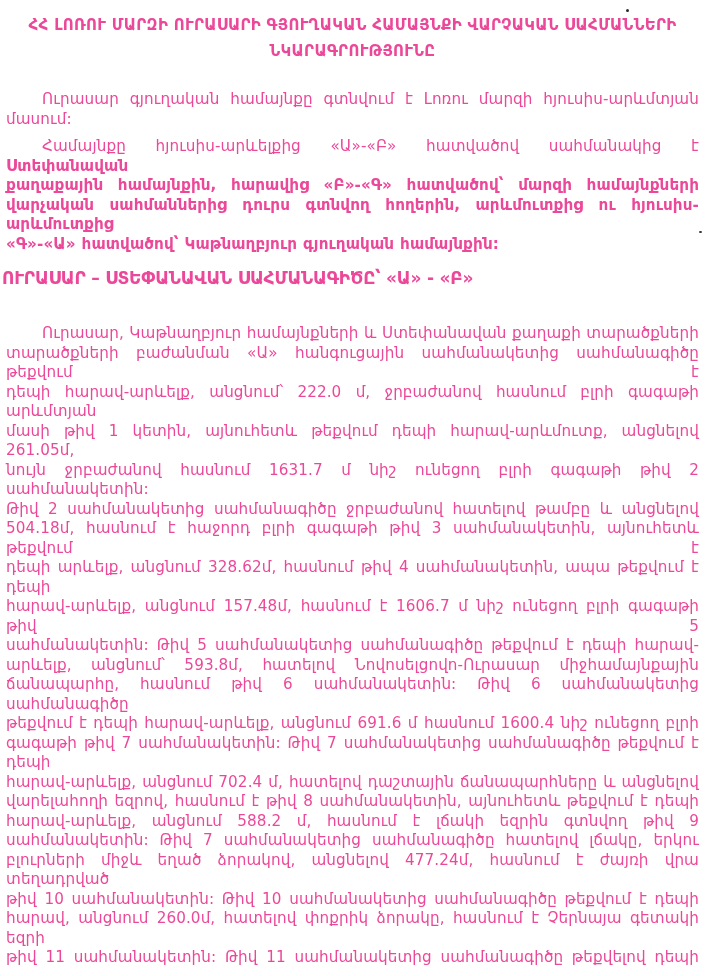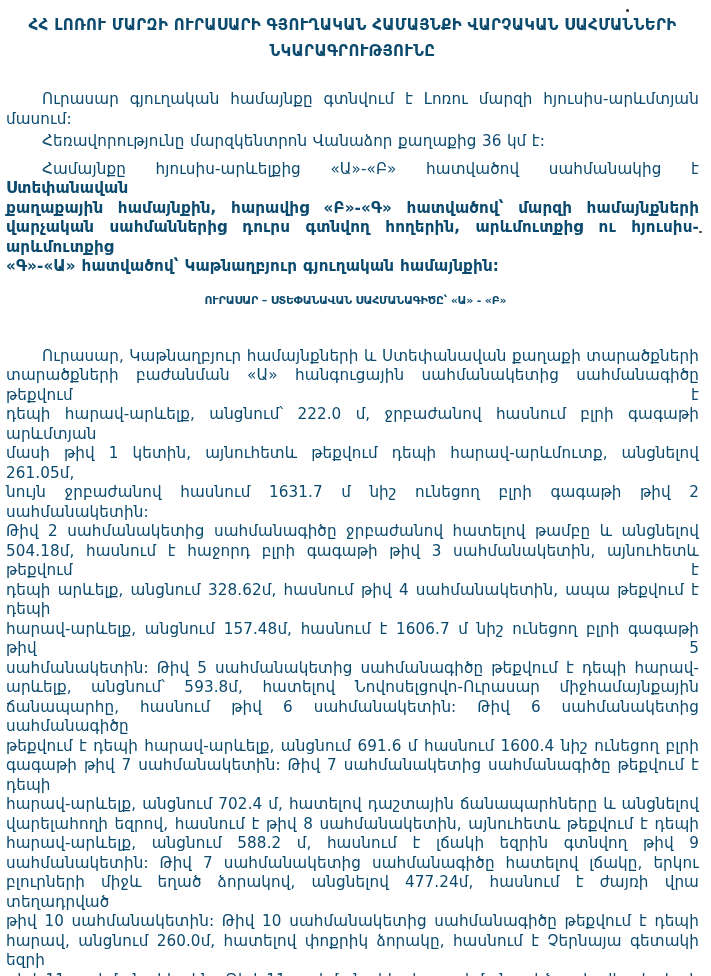--- a/index.html
+++ b/index.html
@@ -1,41 +1,41 @@
 <!DOCTYPE html>
 <html><head>
 <meta charset="utf-8">
 <style>
   html, body { margin: 0; padding: 0; background: #ffffff; }
   .page {
     position: relative;
     width: 711px;
     height: 976px;
     background: #ffffff;
-    color: #0c4a6e;
+    color: #ec4899;
     font-family: "DejaVu Sans", sans-serif;
     font-size: 15.2px;
     box-sizing: border-box;
     padding: 0 12px 0 6px;
     overflow: hidden;
   }
   .block { margin: 0; }
   .title .line {
     font-weight: 700;
     text-align: center;
     line-height: 26px;
     font-size: 15px;
     letter-spacing: 0.3px;
     white-space: nowrap;
   }
   .heading .line {
     font-weight: 700;
-    text-align: center;
+    text-align: left;
     line-height: 22px;
-    font-size: 11px;
+    font-size: 17px;
     letter-spacing: -0.2px;
     white-space: nowrap;
     margin-left: -4px;
     margin-right: -10px;
   }
   .paragraph .line {
     line-height: 19.5px;
     letter-spacing: 0.1px;
     word-spacing: 0.5px;
   }
@@ -63,23 +63,20 @@
 <div class="page">
   <div id="doc">
       <div class="block title" style="margin-top: 12px;">
         <div class="line"><span>ՀՀ ԼՈՌՈՒ ՄԱՐԶԻ ՈՒՐԱՍԱՐԻ ԳՅՈՒՂԱԿԱՆ ՀԱՄԱՅՆՔԻ ՎԱՐՉԱԿԱՆ ՍԱՀՄԱՆՆԵՐԻ</span></div>
         <div class="line"><span>ՆԿԱՐԱԳՐՈՒԹՅՈՒՆԸ</span></div>
       </div>
       <div class="block paragraph" style="margin-top: 26px;">
         <div class="line just indent"><span>Ուրասար գյուղական համայնքը գտնվում է Լոռու մարզի հյուսիս-արևմտյան</span></div>
         <div class="line flush"><span>մասում:</span></div>
       </div>
-      <div class="block paragraph" style="margin-top: 3px;">
-        <div class="line flush indent"><span>Հեռավորությունը մարզկենտրոն Վանաձոր քաղաքից  36 կմ է:</span></div>
-      </div>
       <div class="block paragraph" style="margin-top: 8px;">
         <div class="line just indent"><span>Համայնքը հյուսիս-արևելքից «Ա»-«Բ» հատվածով սահմանակից է </span><span class="b">Ստեփանավան</span></div>
         <div class="line just"><span class="b">քաղաքային համայնքին, հարավից «Բ»-«Գ»  հատվածով՝ մարզի համայնքների</span></div>
         <div class="line just"><span class="b">վարչական սահմաններից դուրս գտնվող հողերին, արևմուտքից ու հյուսիս-արևմուտքից</span></div>
         <div class="line flush"><span class="b">«Գ»-«Ա» հատվածով՝ Կաթնաղբյուր գյուղական համայնքին:</span></div>
       </div>
       <div class="block heading" style="margin-top: 13px;">
         <div class="line"><span>ՈՒՐԱՍԱՐ – ՍՏԵՓԱՆԱՎԱՆ ՍԱՀՄԱՆԱԳԻԾԸ՝ «Ա» - «Բ»</span></div>
       </div>
       <div class="block paragraph" style="margin-top: 35px;">

